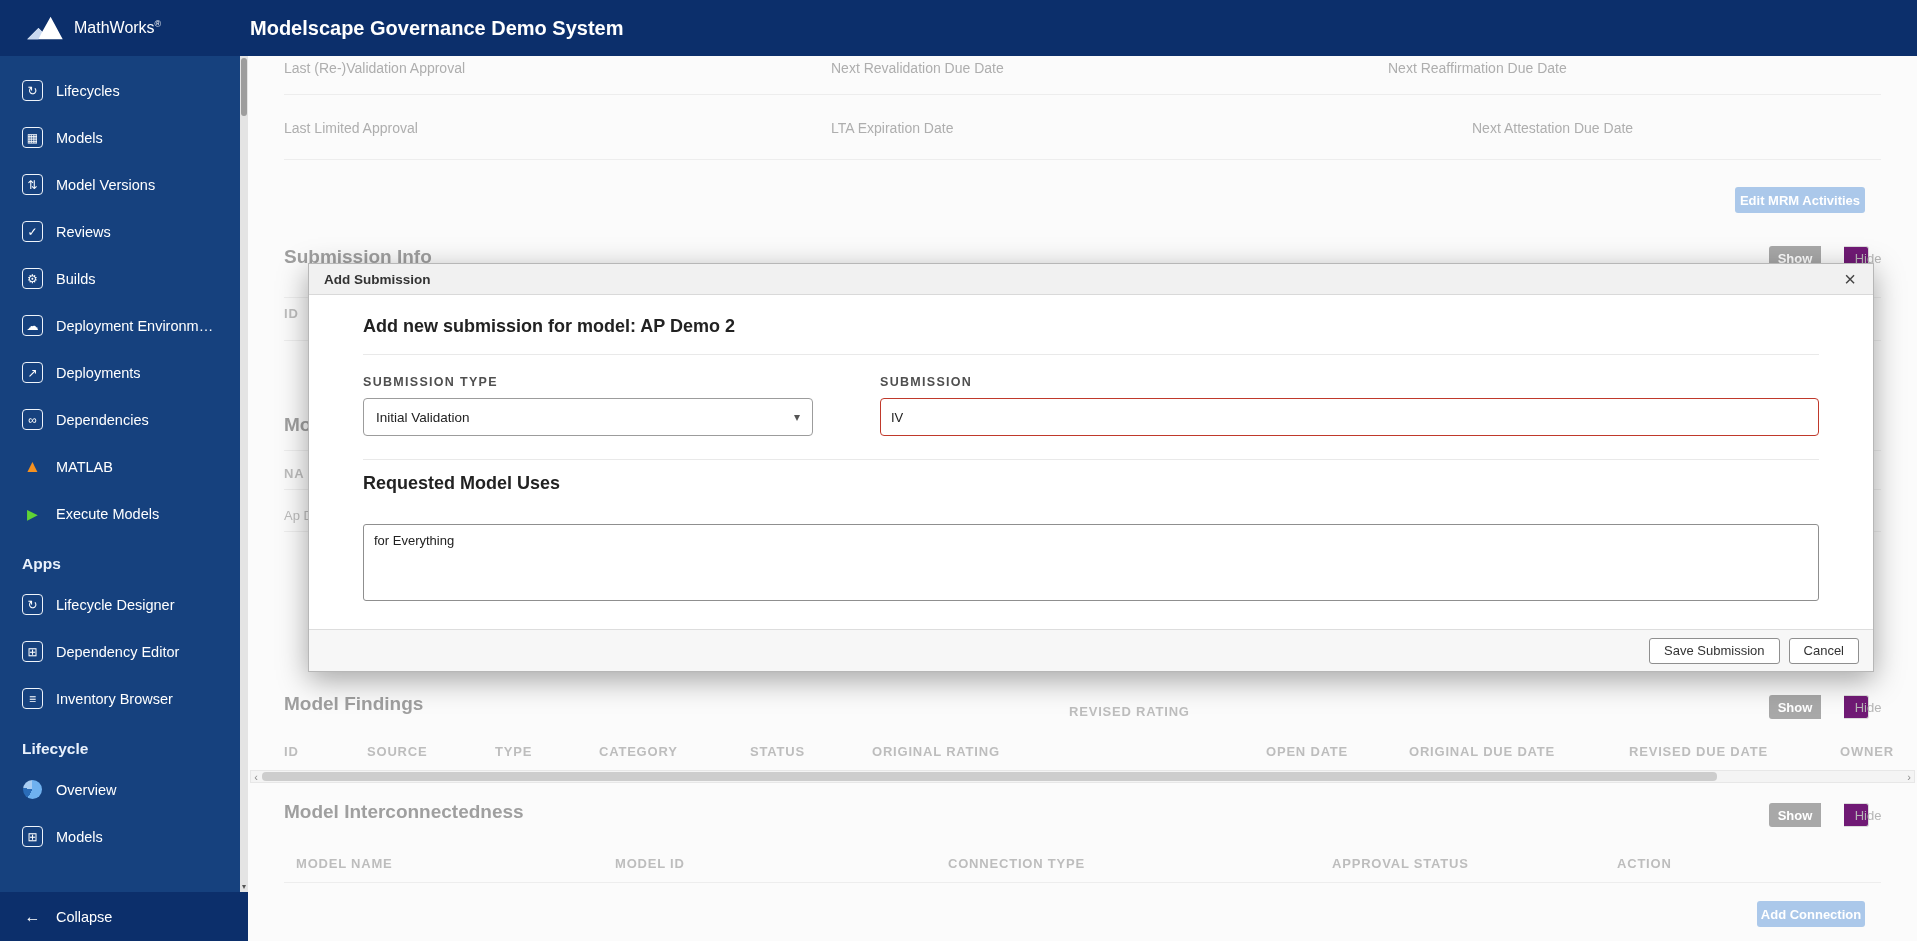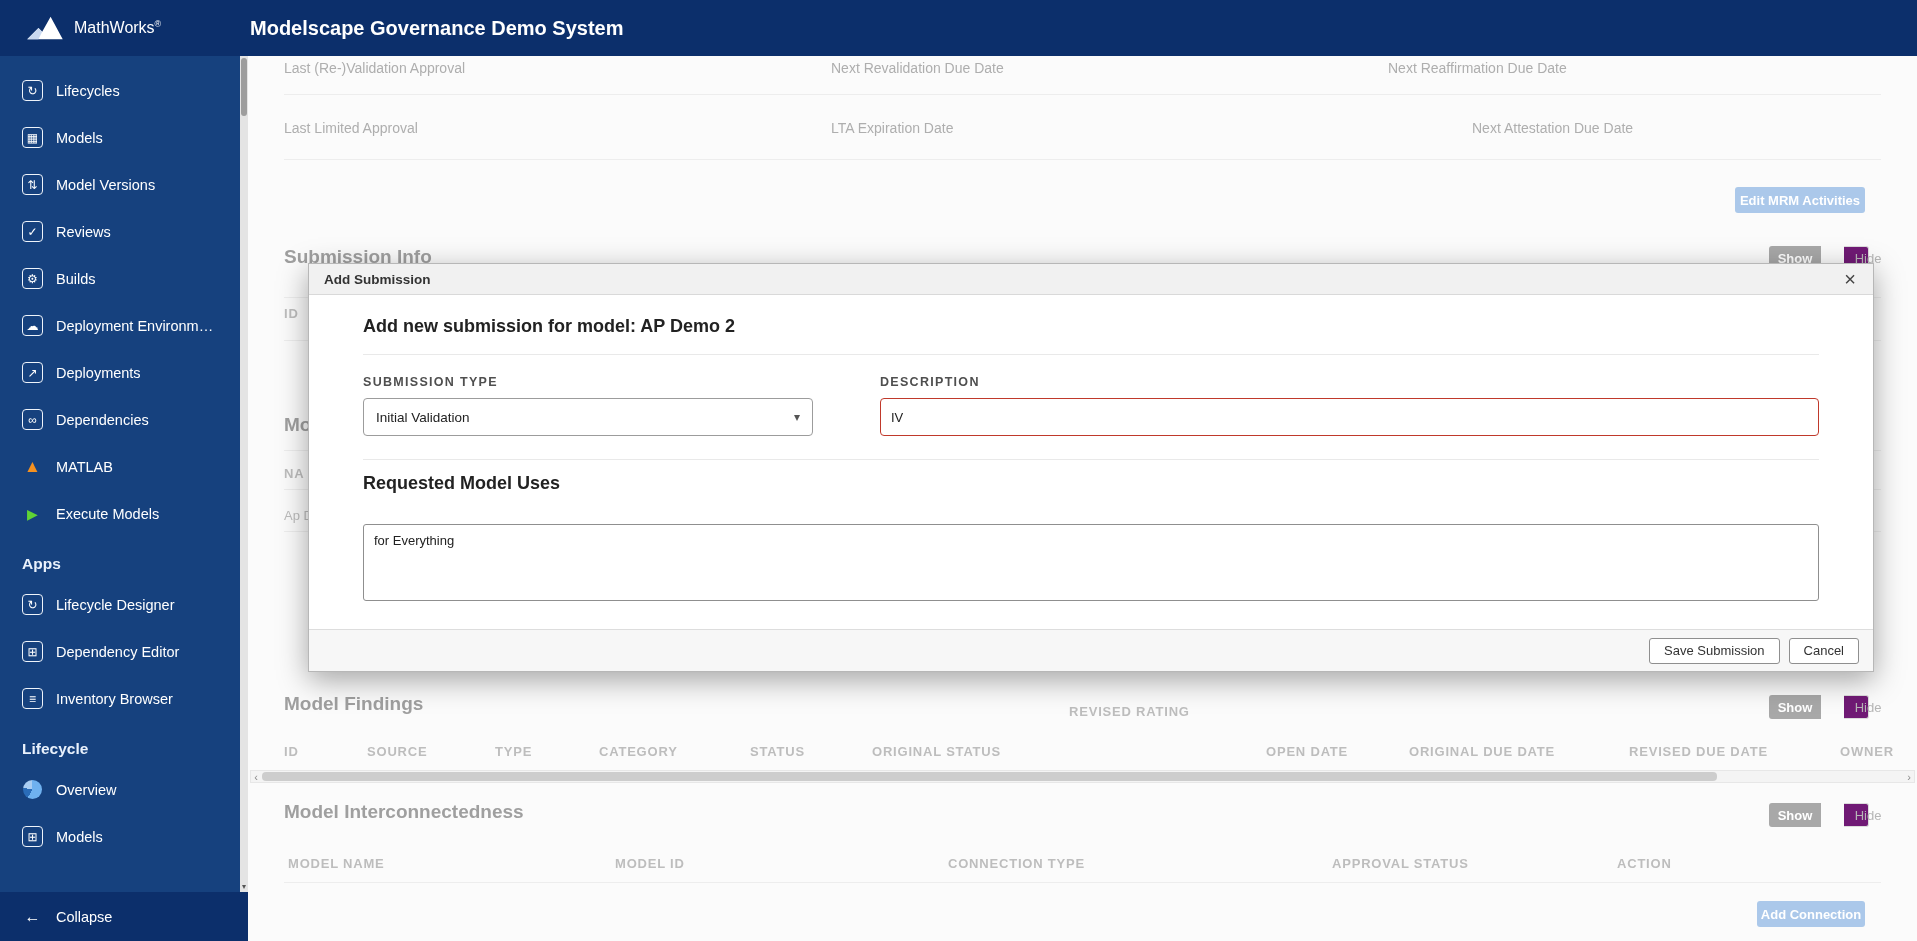--- a/index.html
+++ b/index.html
@@ -193,38 +193,38 @@
     <div class="dim-heading" style="left:36px; top:637px;">Model Findings</div>
     <div class="showhide" style="left:1521px; top:639px;">
       <div class="btn-show">Show</div>
       <div class="btn-hide">Hide</div>
     </div>
     <div class="col-label" style="left:36px; top:688px;">ID</div>
     <div class="col-label" style="left:119px; top:688px;">SOURCE</div>
     <div class="col-label" style="left:247px; top:688px;">TYPE</div>
     <div class="col-label" style="left:351px; top:688px;">CATEGORY</div>
     <div class="col-label" style="left:502px; top:688px;">STATUS</div>
-    <div class="col-label" style="left:624px; top:688px;">ORIGINAL STATUS</div>
+    <div class="col-label" style="left:624px; top:688px;">ORIGINAL RATING</div>
     <div class="col-label" style="left:821px; top:648px;">REVISED RATING</div>
     <div class="col-label" style="left:1018px; top:688px;">OPEN DATE</div>
     <div class="col-label" style="left:1161px; top:688px;">ORIGINAL DUE DATE</div>
     <div class="col-label" style="left:1381px; top:688px;">REVISED DUE DATE</div>
     <div class="col-label" style="left:1592px; top:688px;">OWNER</div>
 
     <div class="h-scroll"></div>
     <div class="h-arrow" style="left:2px;">‹</div>
     <div class="h-arrow" style="right:2px;">›</div>
     <div class="h-thumb"></div>
 
     <div class="dim-heading" style="left:36px; top:745px;">Model Interconnectedness</div>
     <div class="showhide" style="left:1521px; top:747px;">
       <div class="btn-show">Show</div>
       <div class="btn-hide">Hide</div>
     </div>
-    <div class="col-label" style="left:40px; top:800px;">MODEL NAME</div>
+    <div class="col-label" style="left:48px; top:800px;">MODEL NAME</div>
     <div class="col-label" style="left:367px; top:800px;">MODEL ID</div>
     <div class="col-label" style="left:700px; top:800px;">CONNECTION TYPE</div>
     <div class="col-label" style="left:1084px; top:800px;">APPROVAL STATUS</div>
     <div class="col-label" style="left:1369px; top:800px;">ACTION</div>
     <div class="hline" style="top:826px;"></div>
 
     <button class="btn-primary-dim" style="left:1509px; top:845px; width:108px; height:26px;">Add Connection</button>
   </div>
 
   <div class="modal">
@@ -236,21 +236,21 @@
       <div class="mb-heading">Add new submission for model: AP Demo 2</div>
       <div class="form-row">
         <div class="form-col-left">
           <div class="form-label">SUBMISSION TYPE</div>
           <div class="select">
             <span>Initial Validation</span>
             <span class="select-caret">▾</span>
           </div>
         </div>
         <div class="form-col-right">
-          <div class="form-label">DESCRIPTION</div>
+          <div class="form-label">SUBMISSION</div>
           <input class="text-input" type="text" value="IV" style="">
         </div>
       </div>
       <div class="uses-section">
         <div class="uses-heading">Requested Model Uses</div>
         <textarea class="uses-textarea" style="">for Everything</textarea>
       </div>
     </div>
     <div class="modal-footer">
       <button class="btn">Save Submission</button>

